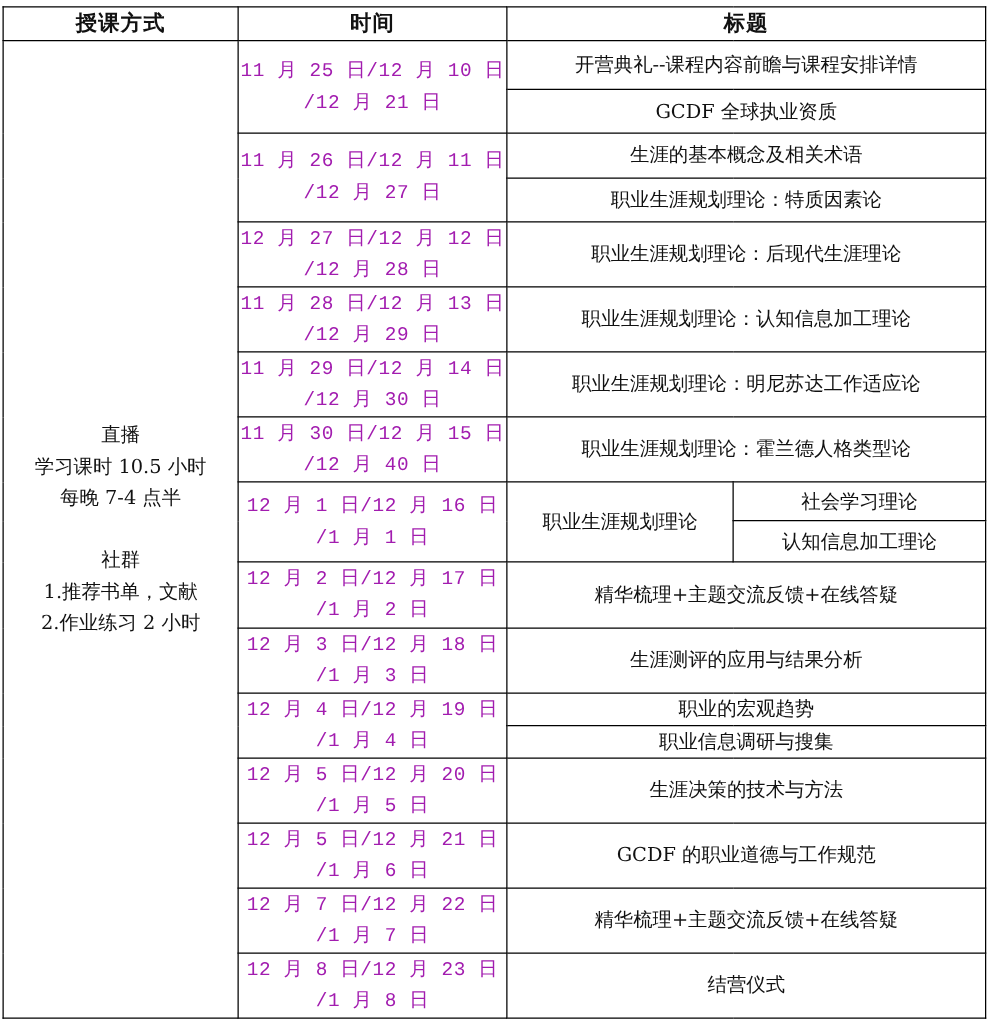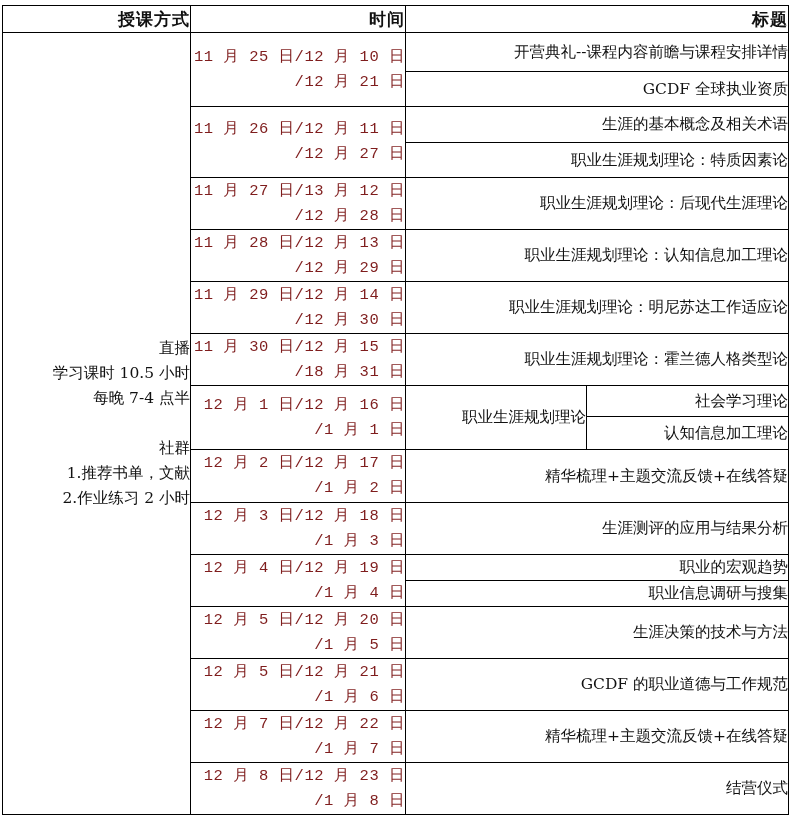--- a/index.html
+++ b/index.html
@@ -6,28 +6,28 @@
   body { width: 790px; height: 820px; overflow: hidden; position: relative; }
   .tbl {
     position: absolute; left: 2px; top: 5px;
     border-collapse: collapse; table-layout: fixed;
     width: 786px;
     font-family: "DejaVu Serif", "Liberation Serif", serif;
     color: #111;
   }
   .tbl td, .tbl th {
     border: 1.5px solid #000;
-    text-align: right; vertical-align: middle;
+    text-align: center; vertical-align: middle;
     padding: 0;
     font-size: 15.5px;
     line-height: 25px;
     overflow: hidden;
   }
   .tbl th { font-weight: bold; font-size: 17px; height: 26px; letter-spacing: 1px; }
-  .date { font-family: "Liberation Mono", "DejaVu Sans Mono", monospace; font-size: 15.5px; letter-spacing: 0.5px; line-height: 25px; color:#7f1d1d; }
+  .date { font-family: "Liberation Mono", "DejaVu Sans Mono", monospace; font-size: 15.5px; letter-spacing: 0.5px; line-height: 25px; color:#a21caf; }
   .date span { display:block; white-space: nowrap; }
   .mode-block { line-height: 25px; font-size: 15.5px; }
   .mode-block div { white-space: nowrap; }
   .gap { height: 25px; }
 </style>
 </head>
 <body>
 
 <table class="tbl">
   <colgroup>
@@ -71,21 +71,21 @@
         <span>/12 月 27 日</span>
       </td>
       <td colspan="2">生涯的基本概念及相关术语</td>
     </tr>
     <tr style="height:35px">
       <td colspan="2">职业生涯规划理论：特质因素论</td>
     </tr>
 
     <tr style="height:52px">
       <td class="date">
-        <span>11 月 27 日/13 月 12 日</span>
+        <span>12 月 27 日/12 月 12 日</span>
         <span>/12 月 28 日</span>
       </td>
       <td colspan="2">职业生涯规划理论：后现代生涯理论</td>
     </tr>
 
     <tr style="height:52px">
       <td class="date">
         <span>11 月 28 日/12 月 13 日</span>
         <span>/12 月 29 日</span>
       </td>
@@ -96,21 +96,21 @@
       <td class="date">
         <span>11 月 29 日/12 月 14 日</span>
         <span>/12 月 30 日</span>
       </td>
       <td colspan="2">职业生涯规划理论：明尼苏达工作适应论</td>
     </tr>
 
     <tr style="height:52px">
       <td class="date">
         <span>11 月 30 日/12 月 15 日</span>
-        <span>/18 月 31 日</span>
+        <span>/12 月 40 日</span>
       </td>
       <td colspan="2">职业生涯规划理论：霍兰德人格类型论</td>
     </tr>
 
     <tr style="height:31px">
       <td rowspan="2" class="date">
         <span>12 月 1 日/12 月 16 日</span>
         <span>/1 月 1 日</span>
       </td>
       <td rowspan="2">职业生涯规划理论</td>

